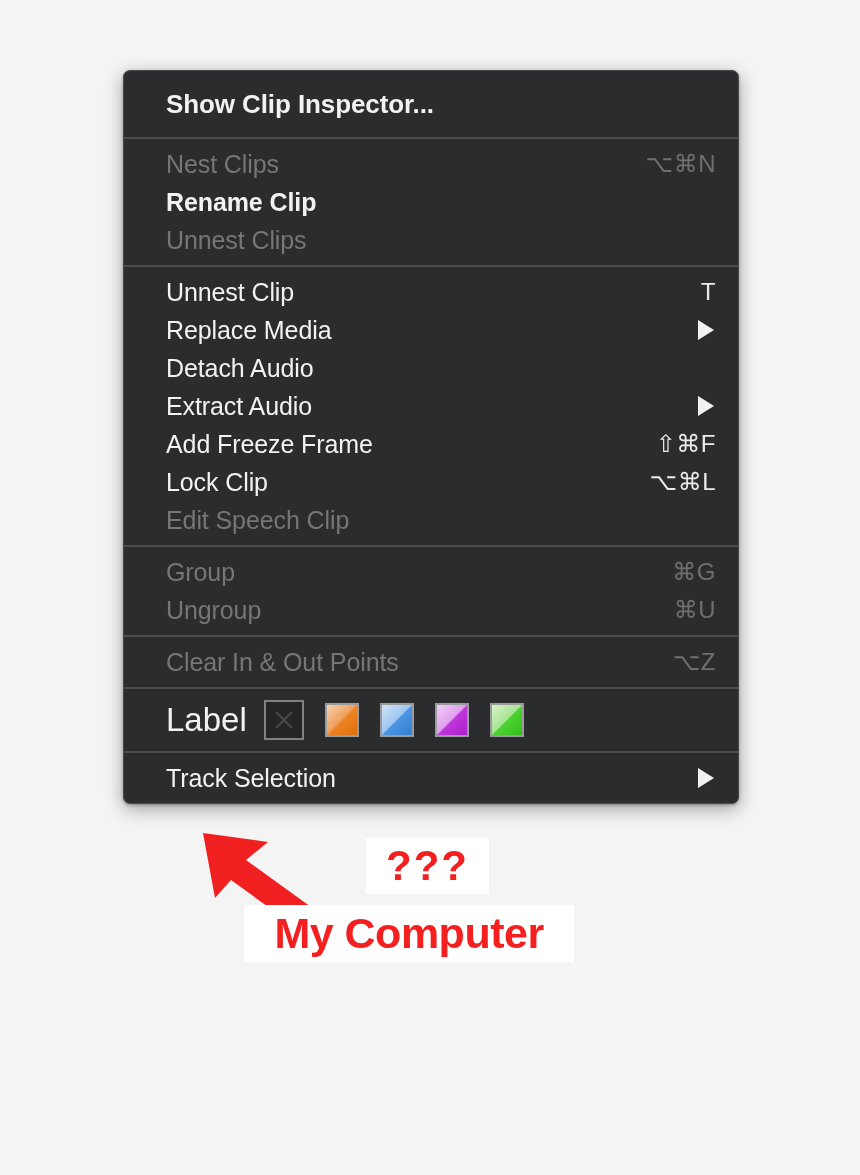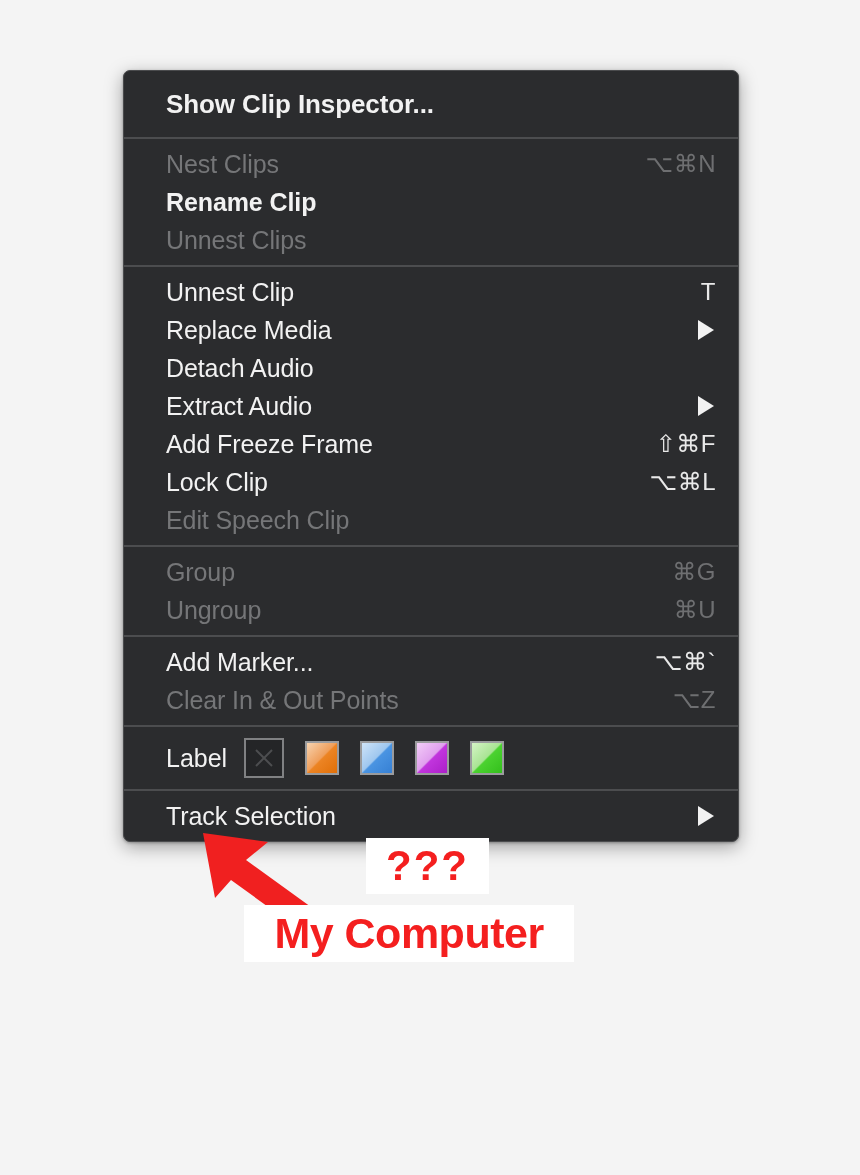--- a/index.html
+++ b/index.html
@@ -89,21 +89,21 @@
   
   .label-row {
     display: flex;
     align-items: center;
     height: 62px;
     padding: 0 22px 0 42px;
     box-sizing: border-box;
   }
   .label-row .row-title {
     color: #f2f2f2;
-    font-size: 25px;
+    font-size: 33px;
     margin-right: 17px;
   }
   .swatch-list {
     display: flex;
     align-items: center;
     gap: 21px;
   }
   .swatch {
     width: 34px;
     height: 34px;
@@ -235,24 +235,20 @@
       <span class="item-shortcut">⌘G</span>
     </div>
     <div class="menu-item disabled">
       <span class="item-label">Ungroup</span>
       <span class="item-shortcut">⌘U</span>
     </div>
   </div>
 
 
   <div class="menu-section section-top-pad section-bot-pad">
-    <div class="menu-item">
-      <span class="item-label">Add Marker...</span>
-      <span class="item-shortcut">⌥⌘`</span>
-    </div>
     <div class="menu-item disabled">
       <span class="item-label">Clear In &amp; Out Points</span>
       <span class="item-shortcut">⌥Z</span>
     </div>
   </div>
 
   <div class="menu-section">
     <div class="label-row">
       <span class="row-title">Label</span>
       <div class="swatch-list">

